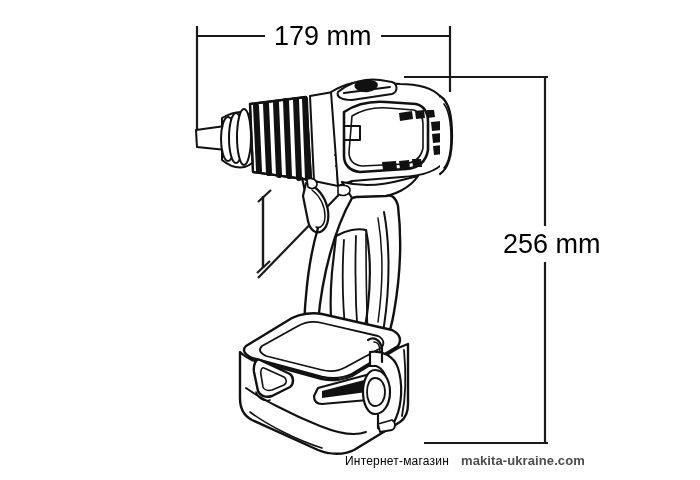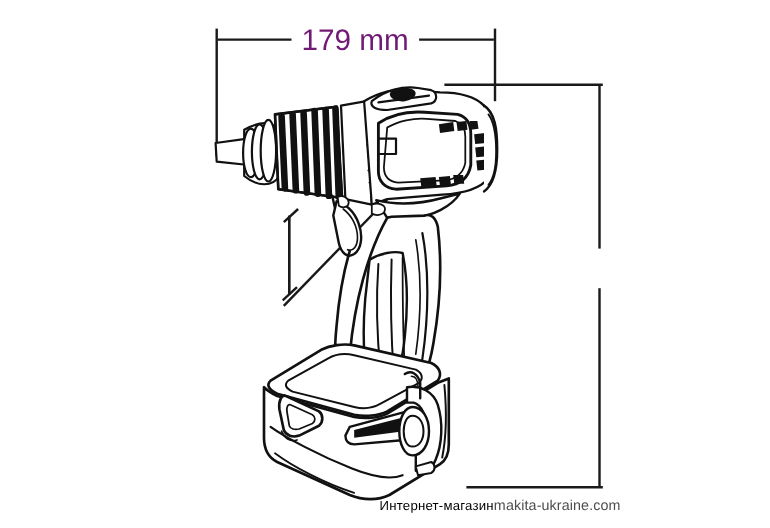--- a/index.html
+++ b/index.html
@@ -24,21 +24,21 @@
   }
   #stage svg {
     position: absolute;
     left: 0; top: 0;
     width: 700px;
     height: 480px;
     display: block;
   }
   .dim-label {
     position: absolute;
-    color: #701a75;
+    color: #000000;
     font-family: "Liberation Sans", sans-serif;
     font-weight: 400;
     white-space: nowrap;
     background: #ffffff;
     line-height: 1;
   }
   #label-179 {
     left: 265px;
     top: 21px;
     font-size: 27px;
@@ -65,22 +65,23 @@
   }
   #footer .shop-word {
     font-family: "Liberation Sans", sans-serif;
     font-size: 12px;
     color: #000000;
     letter-spacing: 0.2px;
   }
   #footer .shop-domain {
     font-family: "Liberation Sans", sans-serif;
     font-size: 13px;
-    font-weight: normal;
+    font-weight: bold;
     color: #4d4d4d;
+    margin-left: 12px;
     letter-spacing: 0.1px;
     text-align: right;
   }
 </style>
 </head>
 <body>
 
 <div id="stage">
 
   <svg viewBox="0 0 700 480" xmlns="http://www.w3.org/2000/svg">
@@ -270,18 +271,19 @@
         <path d="M368 340 C374 336 380 340 382 348 L382 362" stroke-width="2.2"></path>
         <path d="M374 342 C378 342 380 346 380 352" stroke-width="1.5"></path>
         <path d="M378 424 L392 420 C396 422 396 428 392 430 L380 432 Z" fill="#ffffff" stroke-width="1.8"></path>
       </g>
     </g>
   </svg>
 
   <div class="dim-label" id="label-179">179 mm</div>
 
 
+  <div class="dim-label" id="label-256">256 mm</div>
 
   <div id="footer">
     <span class="shop-word">Интернет-магазин</span><span class="shop-domain">makita-ukraine.com</span>
   </div>
 
 </div>
 
 </body></html>

